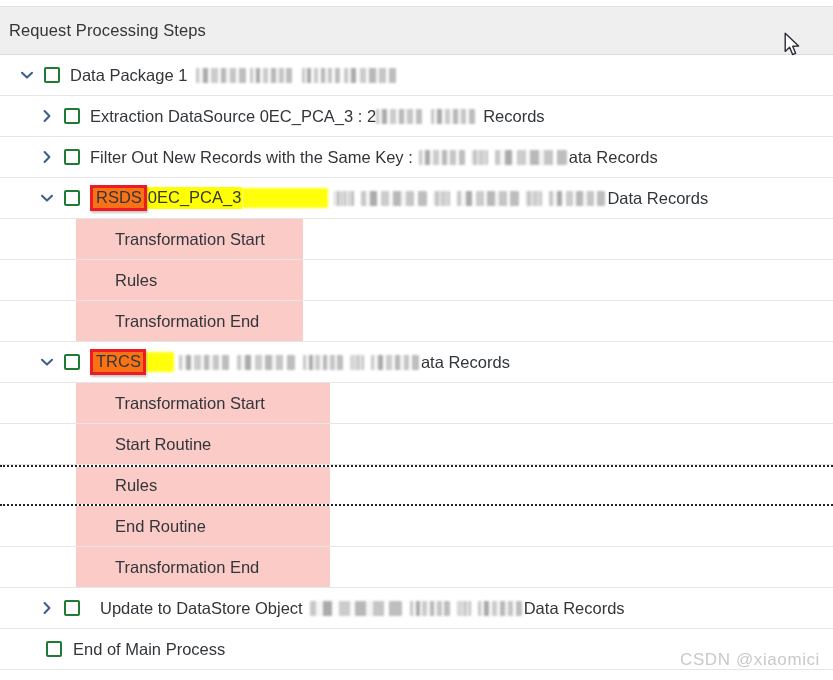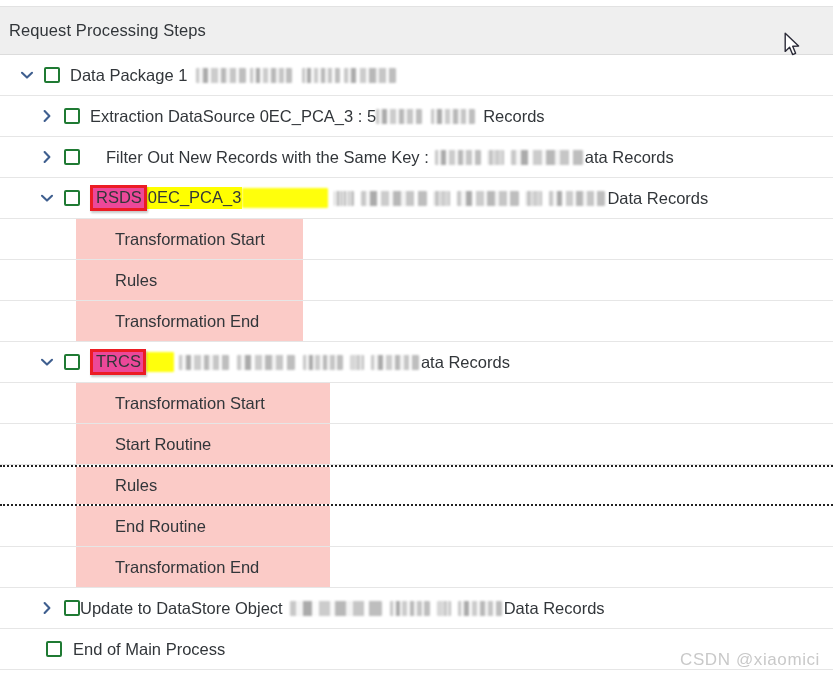--- a/index.html
+++ b/index.html
@@ -144,21 +144,21 @@
     opacity: 0.95;
   }
 
   
   .hl-yellow {
     background: #ffff00;
     padding: 2px 1px 3px 1px;
   }
   .redbox {
     border: 3px solid #ec1c24;
-    background: #ec4899;
+    background: #f97316;
     padding: 1px 2px 2px 3px;
     box-shadow: 1px 2px 2px rgba(0,0,0,0.22);
     position: relative;
     z-index: 3;
     line-height: 1;
   }
 
   
   .ind { flex: 0 0 auto; display: inline-block; }
 
@@ -218,37 +218,37 @@
     <div class="row">
       <span class="ind" style="width:38px"></span>
       <span class="chev">
         <svg width="18" height="18" viewBox="0 0 18 18">
             <path d="M6.6 4 L11.4 9 L6.6 14" fill="none" stroke="#3f5f8f" stroke-width="2.1" stroke-linecap="round" stroke-linejoin="round"></path>
           </svg>
       </span>
       <span class="ind" style="width:8px"></span>
       <span class="cbx"></span>
       <span class="row-text" style="margin-left:10px">
-        <span>Extraction DataSource 0EC_PCA_3 : 5</span>
+        <span>Extraction DataSource 0EC_PCA_3 : 2</span>
         <span class="redact" style="width:46px;margin-left:0px"></span>
         <span class="redact" style="width:44px;margin-left:7px"></span>
         <span style="margin-left:6px">Records</span>
       </span>
     </div>
 
     <div class="row">
       <span class="ind" style="width:38px"></span>
       <span class="chev">
         <svg width="18" height="18" viewBox="0 0 18 18">
             <path d="M6.6 4 L11.4 9 L6.6 14" fill="none" stroke="#3f5f8f" stroke-width="2.1" stroke-linecap="round" stroke-linejoin="round"></path>
           </svg>
       </span>
       <span class="ind" style="width:8px"></span>
       <span class="cbx"></span>
-      <span class="row-text" style="margin-left:26px">
+      <span class="row-text" style="margin-left:10px">
         <span>Filter Out New Records with the Same Key :</span>
         <span class="redact" style="width:46px;margin-left:6px"></span>
         <span class="redact" style="width:16px;margin-left:5px"></span>
         <span class="redact" style="width:72px;margin-left:5px"></span>
         <span style="margin-left:0px">ata Records</span>
       </span>
     </div>
 
     <div class="row">
       <span class="ind" style="width:38px"></span>
@@ -352,21 +352,21 @@
 
     <div class="row">
       <span class="ind" style="width:38px"></span>
       <span class="chev">
         <svg width="18" height="18" viewBox="0 0 18 18">
             <path d="M6.6 4 L11.4 9 L6.6 14" fill="none" stroke="#3f5f8f" stroke-width="2.1" stroke-linecap="round" stroke-linejoin="round"></path>
           </svg>
       </span>
       <span class="ind" style="width:8px"></span>
       <span class="cbx"></span>
-      <span class="row-text" style="margin-left:0">
+      <span class="row-text" style="margin-left:20px">
         <span>Update to DataStore Object</span>
         <span class="redact" style="width:92px;margin-left:7px"></span>
         <span class="redact" style="width:40px;margin-left:6px"></span>
         <span class="redact" style="width:14px;margin-left:5px"></span>
         <span class="redact" style="width:44px;margin-left:5px"></span>
         <span style="margin-left:0px">Data Records</span>
       </span>
     </div>
 
     <div class="row last">

